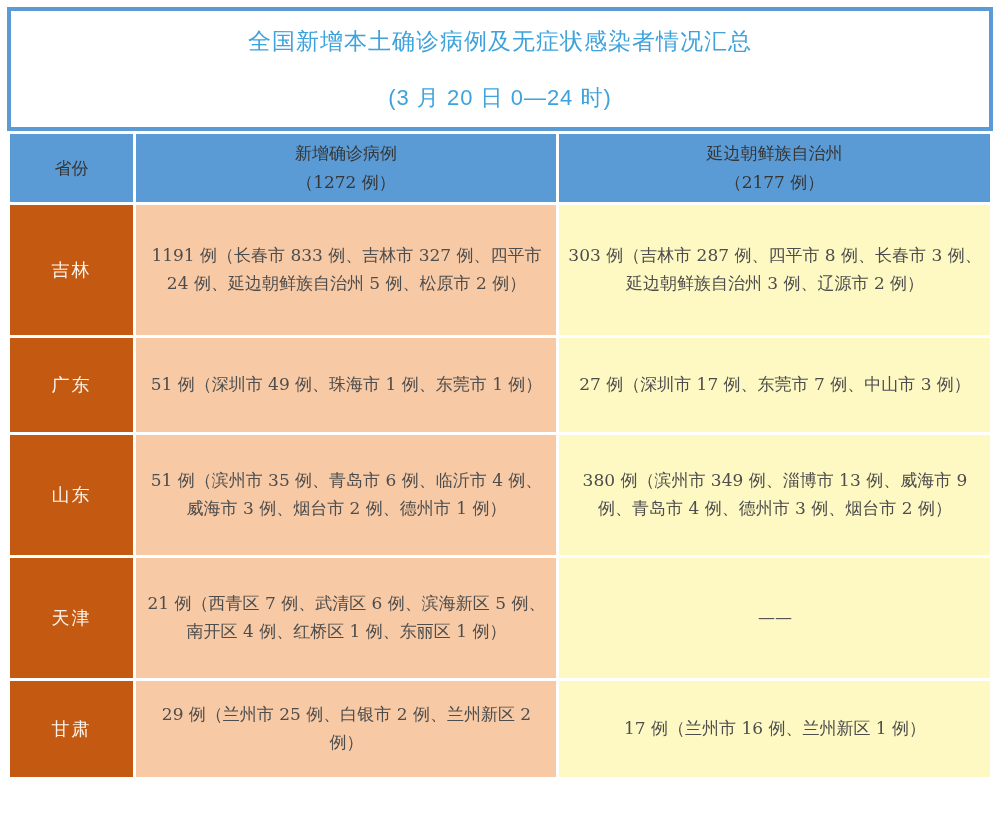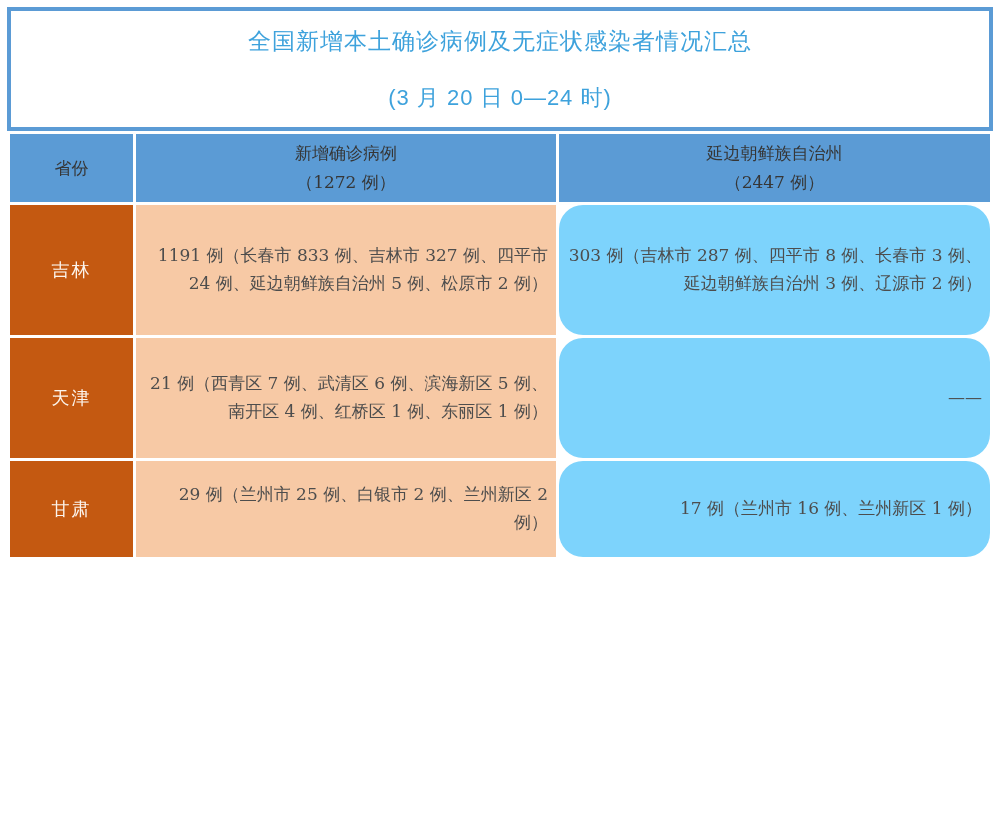--- a/index.html
+++ b/index.html
@@ -65,30 +65,29 @@
     text-align: center;
     vertical-align: middle;
     font-size: 18px;
     letter-spacing: 2px;
     padding: 10px;
   }
   td.conf {
     background: #F7C9A5;
   }
   td.asym {
-    background: #7dd3fc;
-    border-radius: 24px;
+    background: #fef9c3;
   }
   td.data {
     color: #4D4D4D;
     font-size: 17px;
     line-height: 1.62;
     vertical-align: middle;
     padding: 4px 8px 4px 9px;
-    text-align: right;
+    text-align: center;
     margin-left: 28px;
   }
   tr.r-jilin  td { height: 110px; }
   tr.r-fujian td { height: 74px; }
   tr.r-liaoning td { height: 74px; }
   tr.r-guangdong td { height: 74px; }
   tr.r-shandong td { height: 100px; }
   tr.r-tianjin td { height: 100px; }
   tr.r-gansu td { height: 76px; }
 </style>
@@ -110,29 +109,39 @@
     <tr>
       <th class="hdr">
         <div class="hline">省份</div>
       </th>
       <th class="hdr">
         <div class="hline">新增确诊病例</div>
         <div class="hline">（1272 例）</div>
       </th>
       <th class="hdr">
         <div class="hline">延边朝鲜族自治州</div>
-        <div class="hline">（2447 例）</div>
+        <div class="hline">（2177 例）</div>
       </th>
     </tr>
   </thead>
   <tbody>
     <tr class="r-jilin">
       <td class="prov">吉林</td>
       <td class="data conf">1191 例（长春市 833 例、吉林市 327 例、四平市 24 例、延边朝鲜族自治州 5 例、松原市 2 例）</td>
       <td class="data asym">303 例（吉林市 287 例、四平市 8 例、长春市 3 例、延边朝鲜族自治州 3 例、辽源市 2 例）</td>
+    </tr>
+    <tr class="r-guangdong">
+      <td class="prov">广东</td>
+      <td class="data conf">51 例（深圳市 49 例、珠海市 1 例、东莞市 1 例）</td>
+      <td class="data asym">27 例（深圳市 17 例、东莞市 7 例、中山市 3 例）</td>
+    </tr>
+    <tr class="r-shandong">
+      <td class="prov">山东</td>
+      <td class="data conf">51 例（滨州市 35 例、青岛市 6 例、临沂市 4 例、威海市 3 例、烟台市 2 例、德州市 1 例）</td>
+      <td class="data asym">380 例（滨州市 349 例、淄博市 13 例、威海市 9 例、青岛市 4 例、德州市 3 例、烟台市 2 例）</td>
     </tr>
     <tr class="r-tianjin">
       <td class="prov">天津</td>
       <td class="data conf">21 例（西青区 7 例、武清区 6 例、滨海新区 5 例、南开区 4 例、红桥区 1 例、东丽区 1 例）</td>
       <td class="data asym">——</td>
     </tr>
     <tr class="r-gansu">
       <td class="prov">甘肃</td>
       <td class="data conf">29 例（兰州市 25 例、白银市 2 例、兰州新区 2 例）</td>
       <td class="data asym">17 例（兰州市 16 例、兰州新区 1 例）</td>

